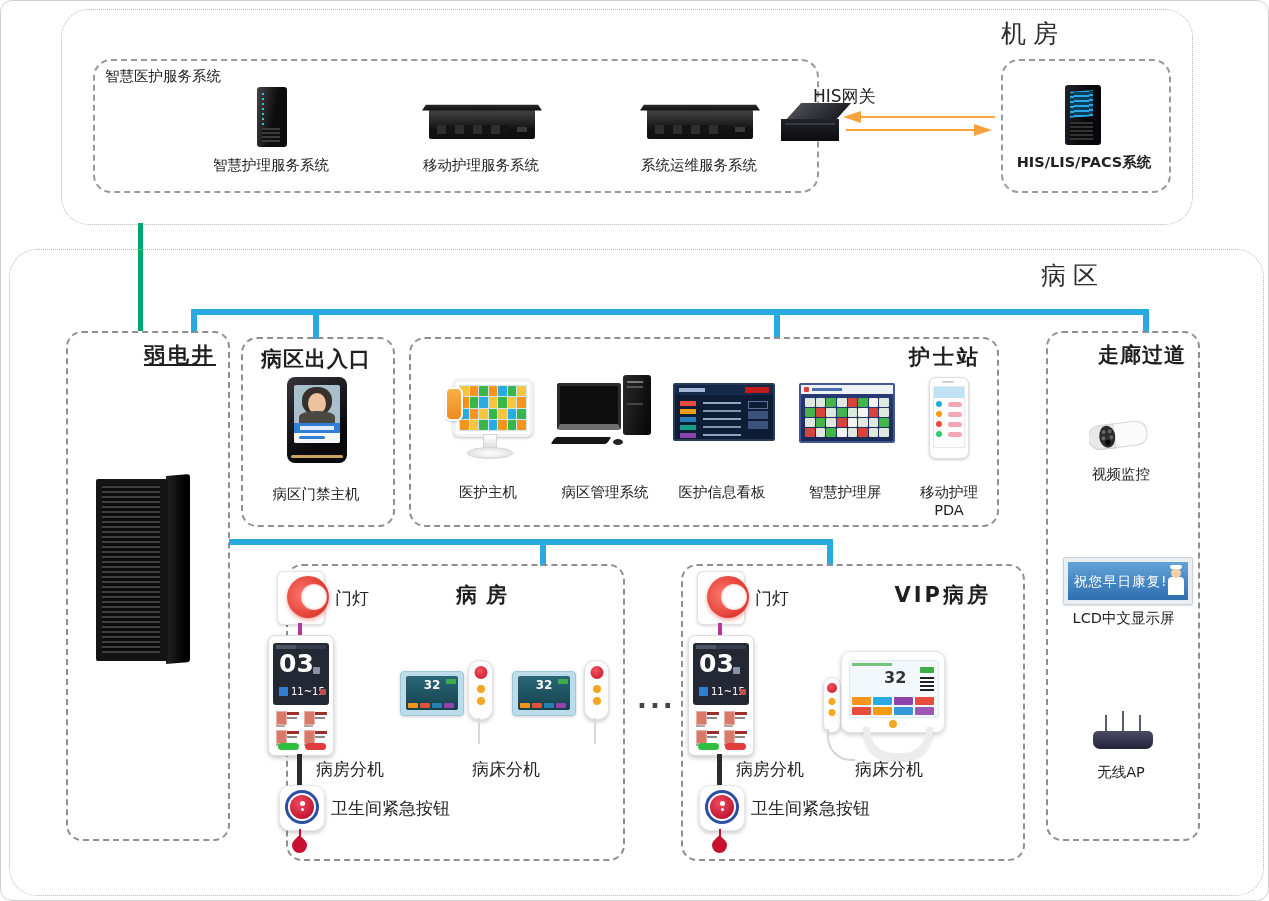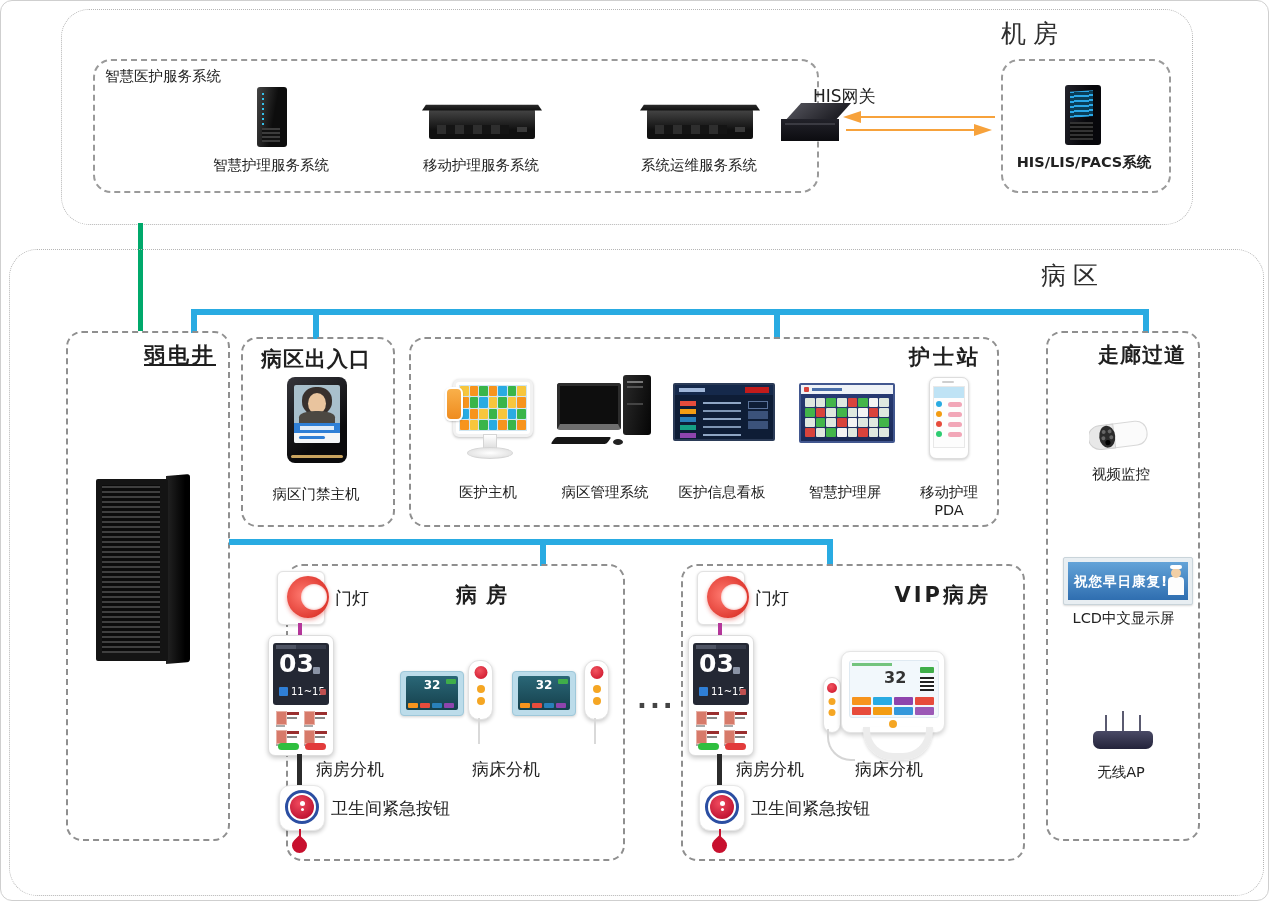--- a/index.html
+++ b/index.html
@@ -92,21 +92,21 @@
   .chipgrid2 span:nth-child(7n){background:#f4f4f4;}
   .pda{position:absolute;background:#fff;border:1px solid #ddd;border-radius:7px;box-shadow:0 1px 3px rgba(0,0,0,.2);}
   .pda .spk{position:absolute;left:12px;top:3px;width:12px;height:2px;background:#cfcfcf;border-radius:1px;}
   .pda .scr{position:absolute;left:3px;top:8px;right:3px;height:60px;background:#fdfdfd;border:1px solid #e8e8e8;overflow:hidden;}
   .pda .hd{position:absolute;left:0;top:0;right:0;height:11px;background:#bfe3f5;}
   .pda .r{position:absolute;left:2px;width:6px;height:6px;border-radius:50%;}
   .pda .p{position:absolute;right:2px;width:14px;height:5px;border-radius:3px;background:#f2a7b8;}
   
   .lcd{position:absolute;background:#e8eef2;border:1px solid #c9d4da;border-radius:2px;box-shadow:0 1px 2px rgba(0,0,0,.15);}
   .lcd .scr{position:absolute;left:4px;top:4px;right:4px;bottom:4px;background:linear-gradient(180deg,#63a3d8,#2f6eb0);overflow:hidden;}
-  .lcd .txt{position:absolute;left:6px;top:0;height:38px;line-height:38px;color:#fff;font-size:13.5px;font-weight:bold;letter-spacing:1px;}
+  .lcd .txt{position:absolute;left:6px;top:0;height:38px;line-height:38px;color:#fff;font-size:13.5px;font-weight:normal;letter-spacing:1px;}
   .lcd .nurse-head{position:absolute;right:7px;top:6px;width:10px;height:10px;background:#f2cfa5;border-radius:50%;}
   .lcd .nurse-hat{position:absolute;right:6px;top:3px;width:12px;height:4px;background:#fff;border-radius:2px;}
   .lcd .nurse-body{position:absolute;right:4px;top:15px;width:16px;height:18px;background:#fdfdfd;border-radius:4px 4px 0 0;}
   .ap-body{position:absolute;background:linear-gradient(#4a4a66,#23233a);border-radius:5px 5px 7px 7px;}
   .ap-ant{position:absolute;width:2px;background:#5a5a70;}
   
   .lampplate{position:absolute;background:#fff;border:1px solid #e2e2e2;border-radius:6px;box-shadow:0 1px 3px rgba(0,0,0,.18);}
   .lampdome{position:absolute;border-radius:50%;background:radial-gradient(circle at 38% 45%,#ff7a70,#e03a31 70%);box-shadow:0 2px 4px rgba(224,58,49,.45);}
   .lampcore{position:absolute;border-radius:50%;background:#fff;box-shadow:inset 0 0 3px rgba(224,58,49,.5);}
   .roomext{position:absolute;background:#fff;border:1px solid #ddd;border-radius:7px;box-shadow:0 2px 5px rgba(0,0,0,.22);}

